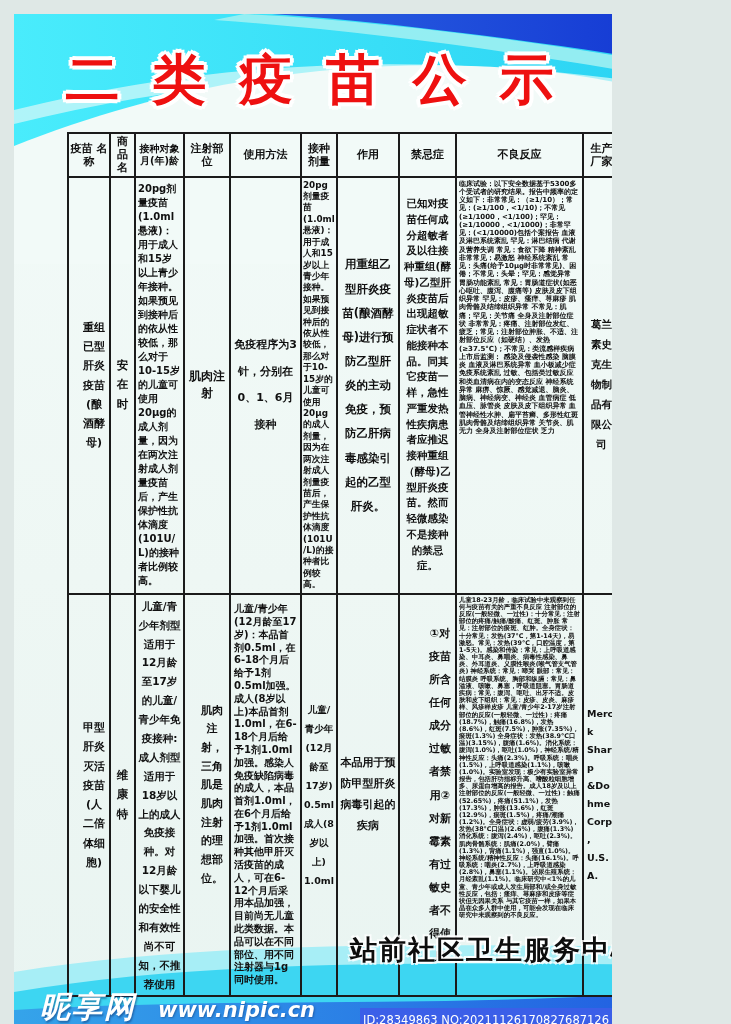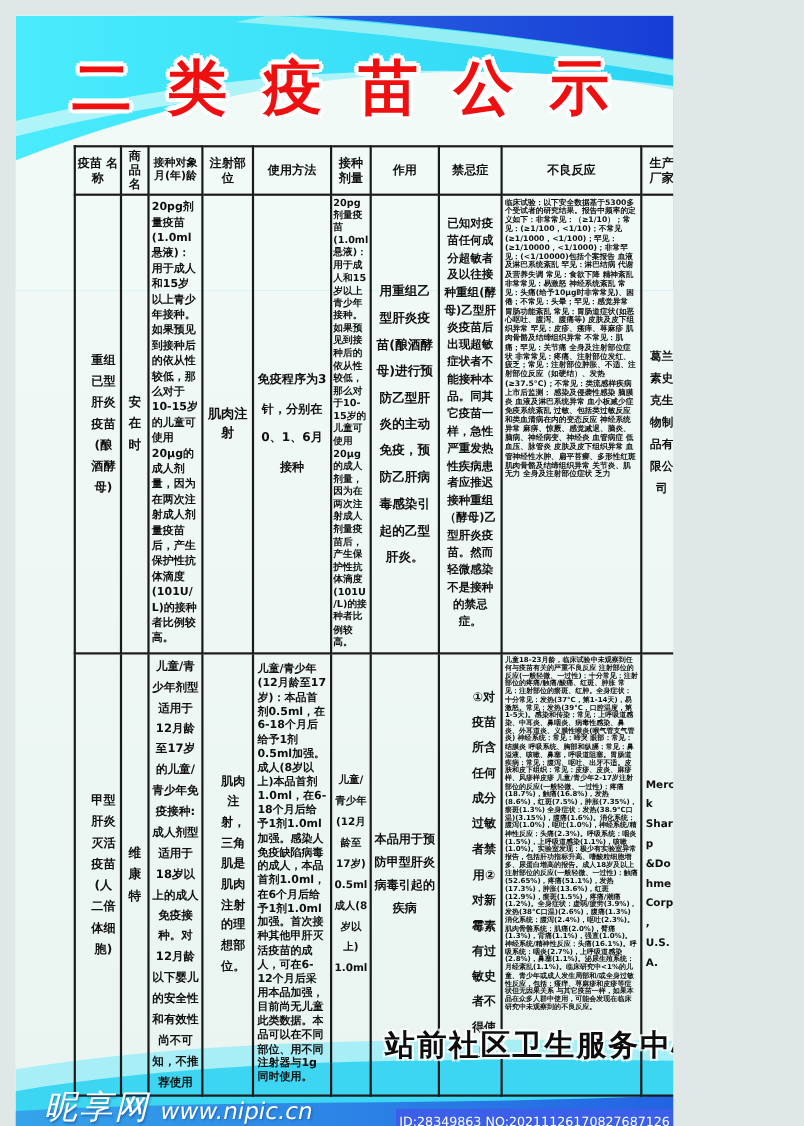--- a/index.html
+++ b/index.html
@@ -64,22 +64,22 @@
   tr.r2 td.func{font-size:11px;line-height:1.9;}
   tr.r2 td.contra{font-size:11px;line-height:2.1;padding-left:27px;}
   tr.r2 td.maker{font-size:9.5px;line-height:1.9;text-align:left;padding:2px 3px;}
   .publisher-note{
     position:absolute;left:336px;top:918px;z-index:3;
     font-size:27px;font-weight:900;color:#0d0d0d;letter-spacing:2px;white-space:nowrap;
     text-shadow:-2px -2px 0 #ffffffcc,2px -2px 0 #ffffffcc,-2px 2px 0 #ffffffcc,2px 2px 0 #ffffffcc;
   }
   .watermark{
     position:absolute;left:26px;top:978px;z-index:4;
-    display:flex;align-items:flex-end;gap:10px;
-    color:#fff;font-style:italic;font-weight:400;
+    display:flex;align-items:flex-end;gap:22px;
+    color:#fff;font-style:italic;font-weight:700;
   }
   .wm-name{font-size:30px;letter-spacing:2px;line-height:1;text-shadow:1px 2px 2px rgba(20,60,120,.55);}
   .wm-url{font-size:21px;line-height:1.15;text-shadow:1px 1px 2px rgba(20,60,120,.5);}
   .id-badge{
     position:absolute;right:0;top:994px;z-index:4;
     width:252px;height:25px;
     background:#3b5fe8;color:#fff;
     font-size:11.5px;line-height:25px;text-align:center;letter-spacing:0;
   }
 </style>

